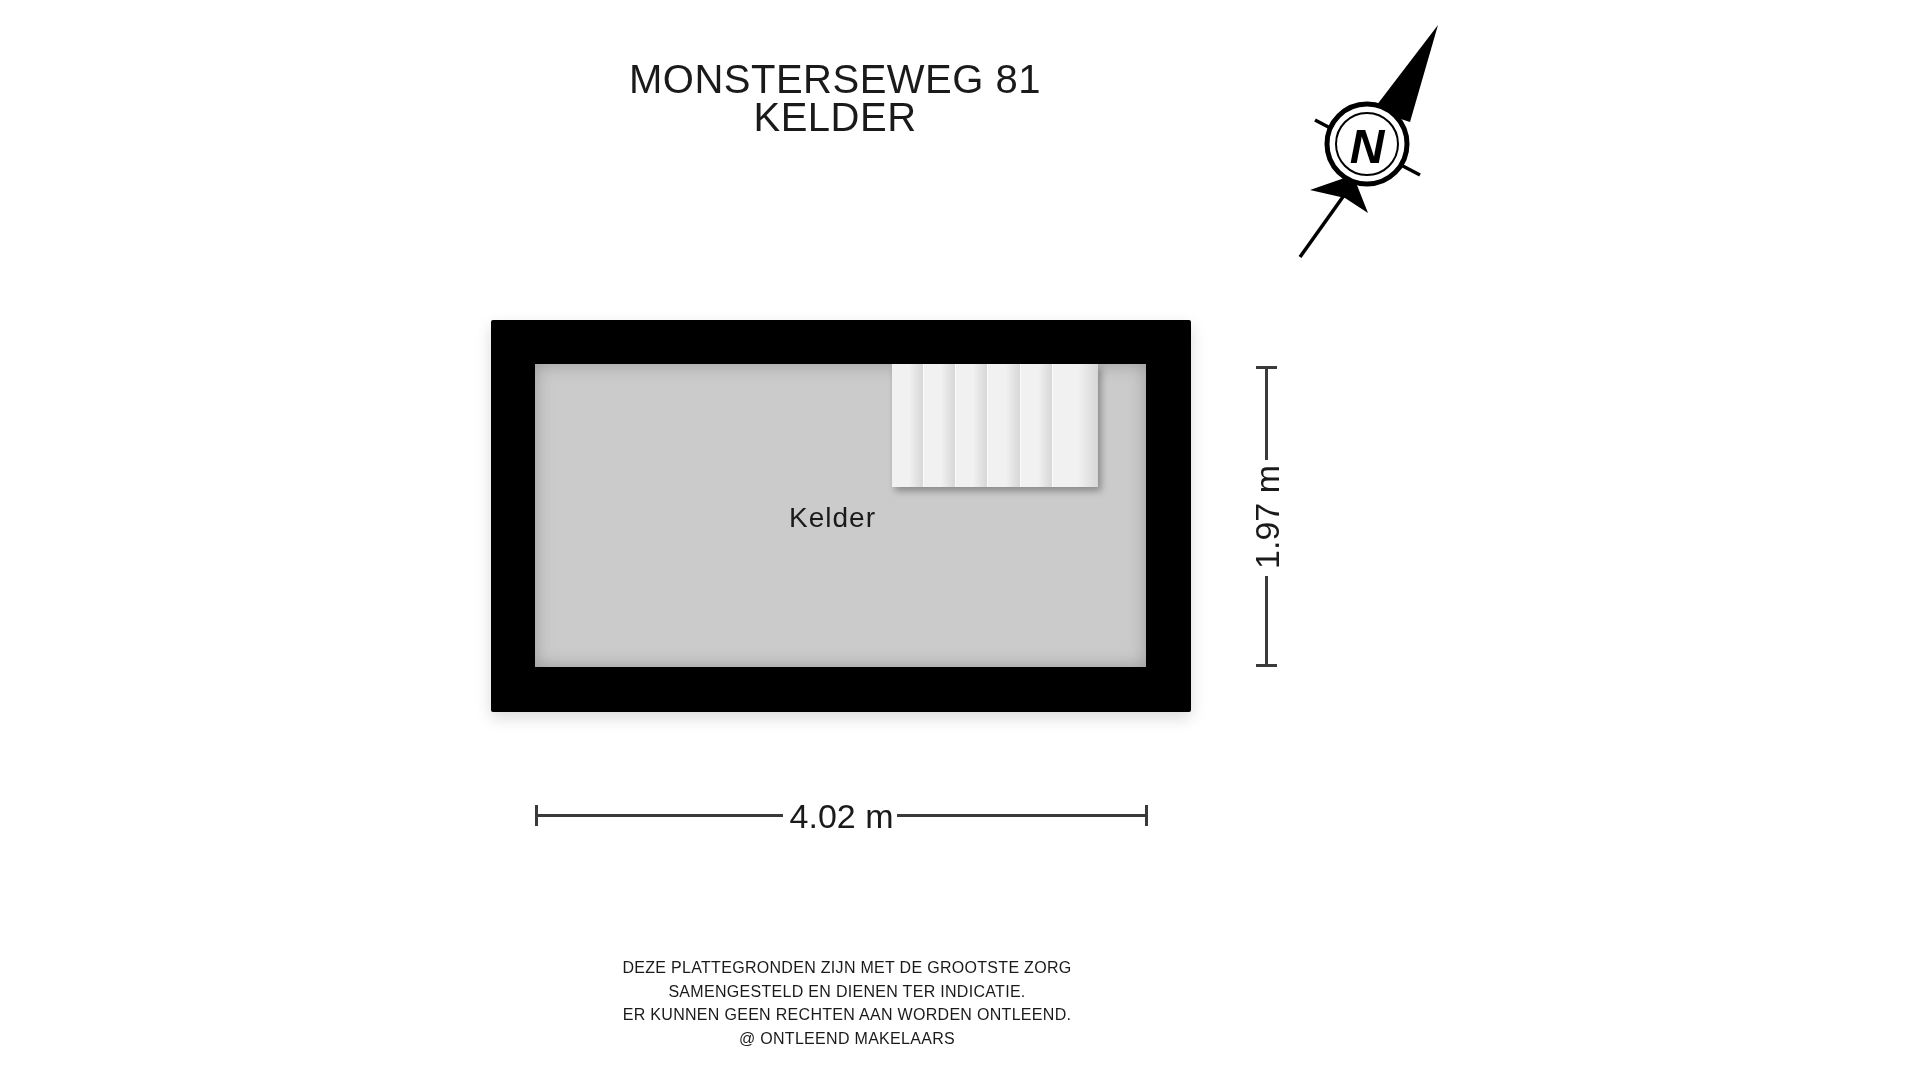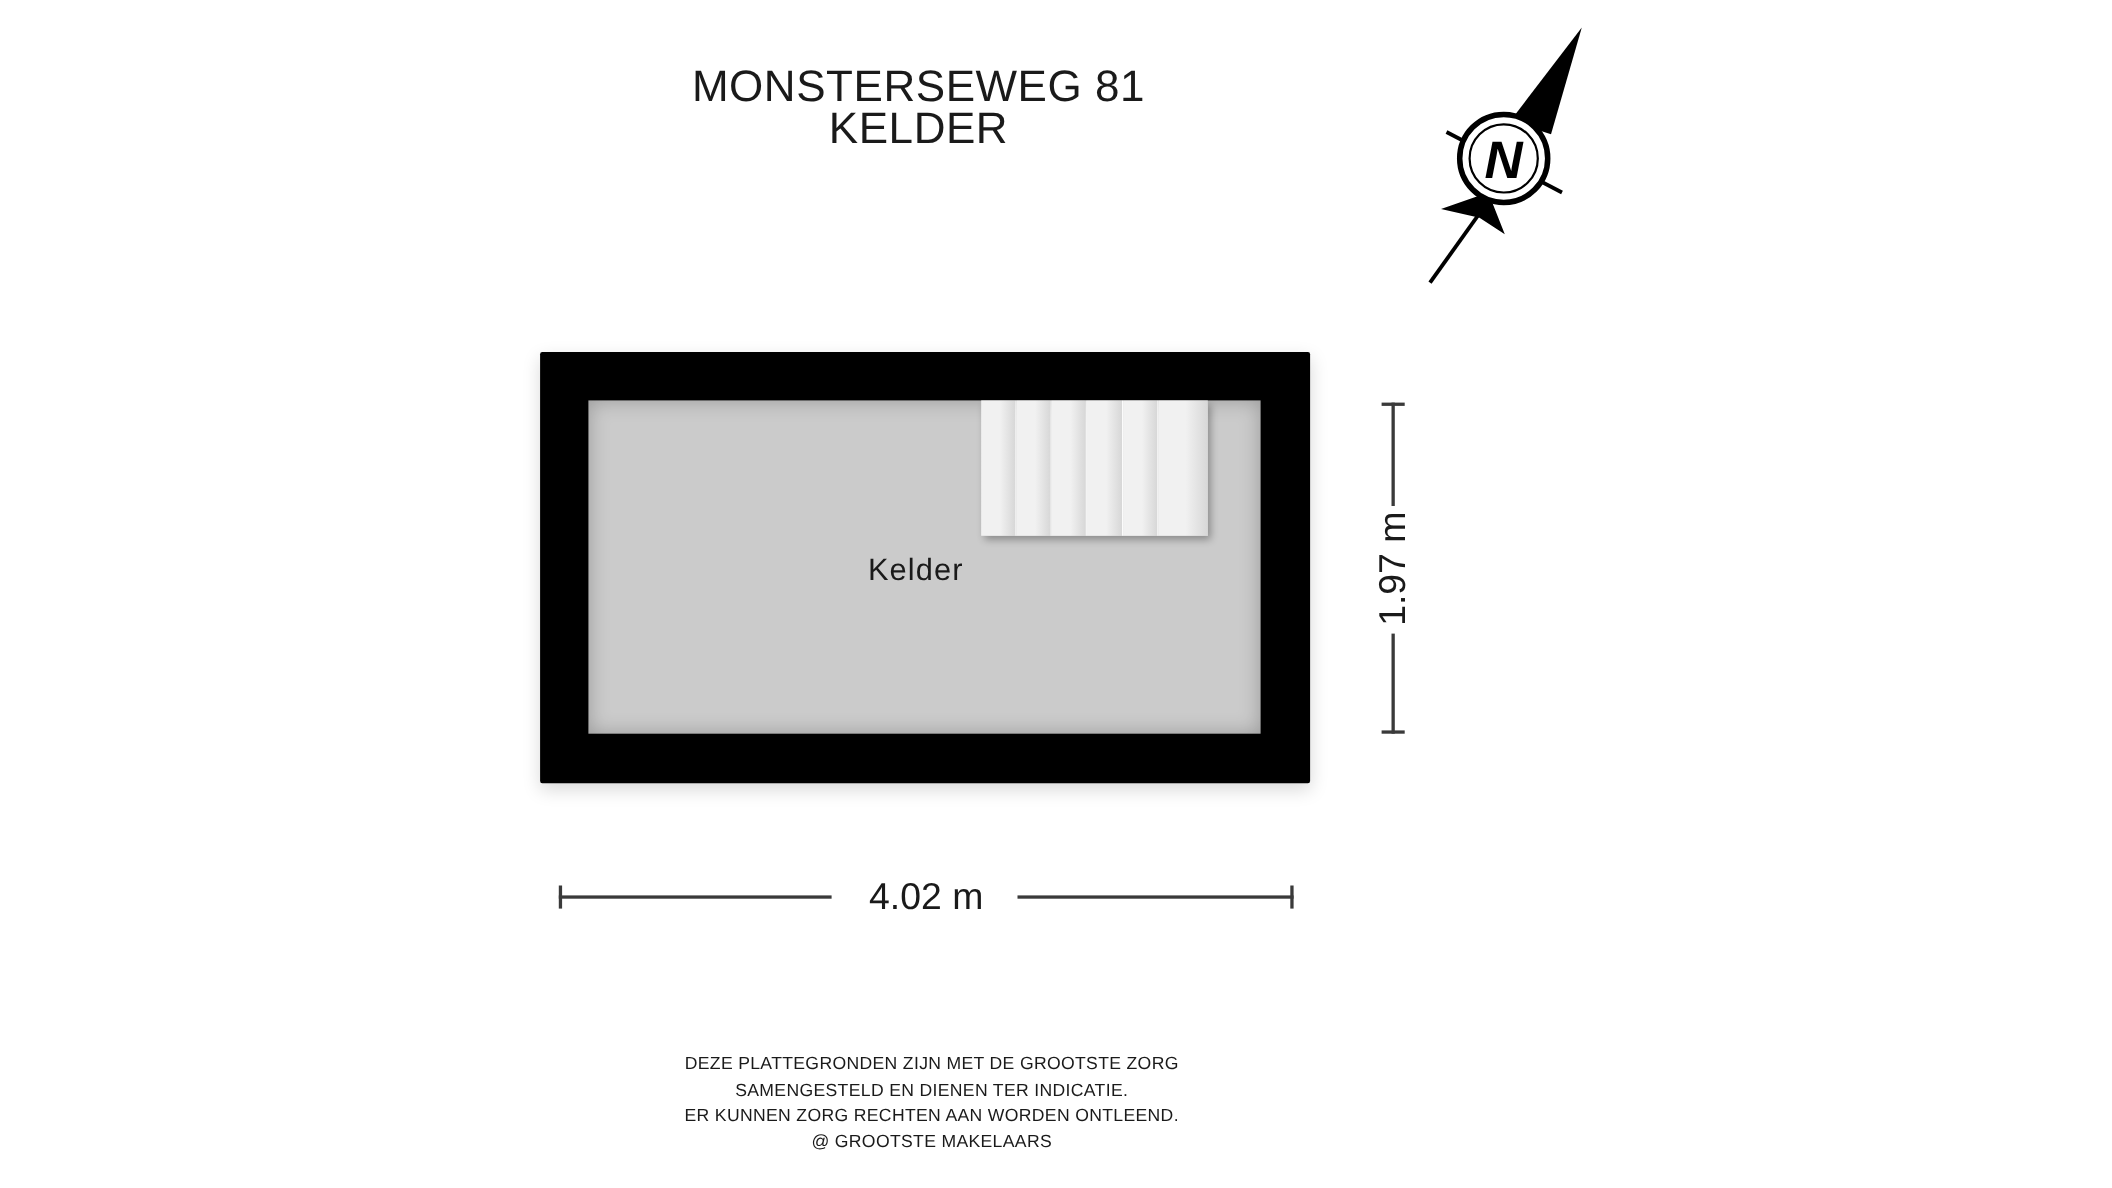--- a/index.html
+++ b/index.html
@@ -62,21 +62,21 @@
   .vdim .cap.top { top: 0; }
   .vdim .cap.bottom { bottom: 0; }
   .vdim .seg { position: absolute; left: 9px; width: 3px; background: var(--dim, #3a3a3a); }
   .vdim .seg.top { top: 0; height: 94px; }
   .vdim .seg.bottom { bottom: 0; height: 91px; }
   .vdim .dim-label {
     position: absolute; left: 50%; top: 50%;
     transform: translate(-50%, -50%) rotate(-90deg);
     white-space: nowrap; font-size: 34px; color: var(--text, #1a1a1a);
   }
-  .hdim { position: absolute; left: 508px; top: 805px; width: 668px; height: 21px; }
+  .hdim { position: absolute; left: 535px; top: 805px; width: 613px; height: 21px; }
   .hdim .cap { position: absolute; top: 0; width: 3px; height: 21px; background: var(--dim, #3a3a3a); }
   .hdim .cap.left { left: 0; }
   .hdim .cap.right { right: 0; }
   .hdim .seg { position: absolute; top: 9px; height: 3px; background: var(--dim, #3a3a3a); }
   .hdim .seg.left { left: 0; width: 248px; }
   .hdim .seg.right { right: 0; width: 251px; }
   .hdim .dim-label {
     position: absolute; left: 50%; top: 50%;
     transform: translate(-50%, -50%);
     white-space: nowrap; font-size: 34px; color: var(--text, #1a1a1a);
@@ -135,17 +135,17 @@
     <div class="cap left"></div>
     <div class="seg left"></div>
     <div class="dim-label">4.02 m</div>
     <div class="seg right"></div>
     <div class="cap right"></div>
   </div>
 
   <div class="disclaimer">
     <div>DEZE PLATTEGRONDEN ZIJN MET DE GROOTSTE ZORG</div>
     <div>SAMENGESTELD EN DIENEN TER INDICATIE.</div>
-    <div>ER KUNNEN ZORG RECHTEN AAN WORDEN ONTLEEND.</div>
-    <div>@ GROOTSTE MAKELAARS</div>
+    <div>ER KUNNEN GEEN RECHTEN AAN WORDEN ONTLEEND.</div>
+    <div>@ ONTLEEND MAKELAARS</div>
   </div>
 
 </div>
 
 </body></html>

